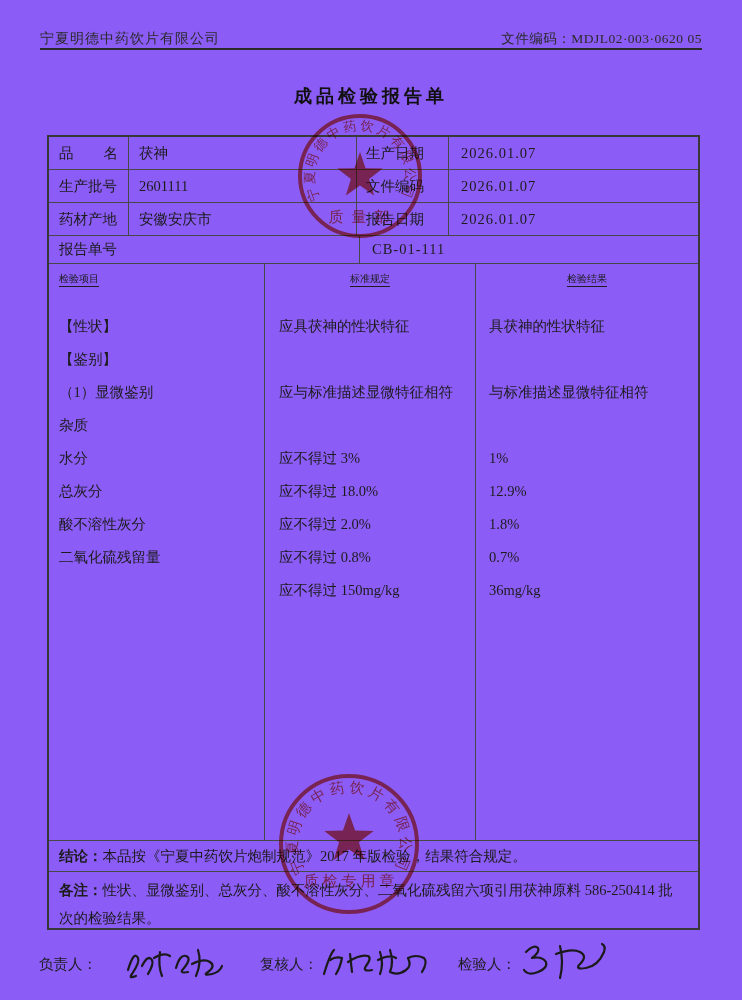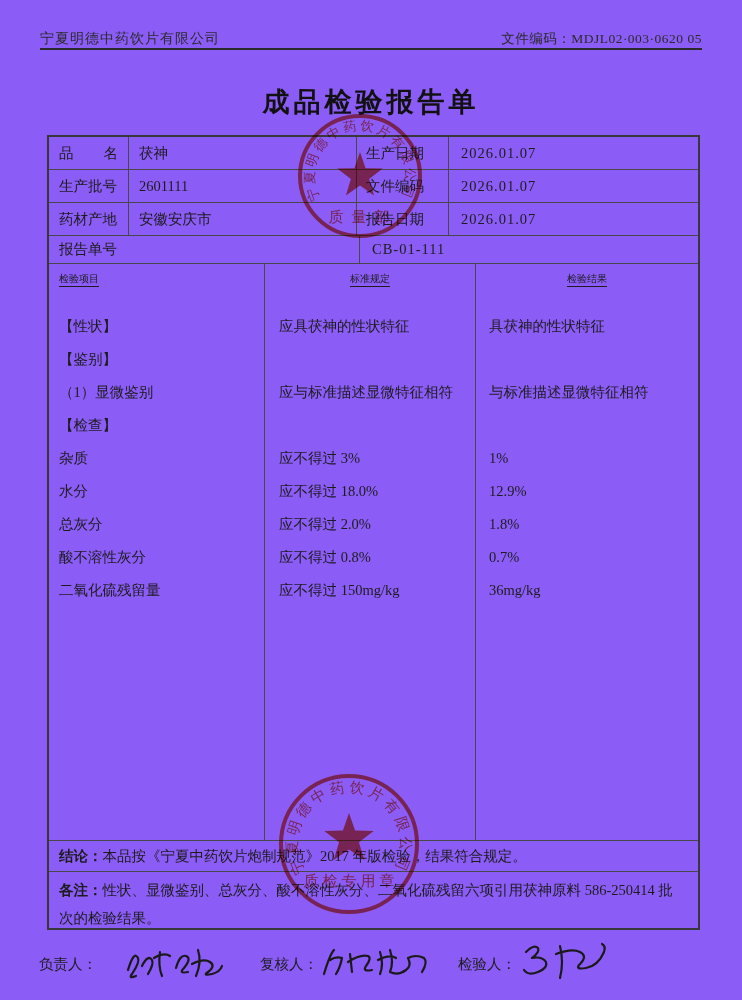--- a/index.html
+++ b/index.html
@@ -8,21 +8,21 @@
     font-family:"Liberation Serif","DejaVu Serif",serif;color:#1c1c1c;overflow:hidden;
   }
   
   .doc-header{position:absolute;left:40px;right:40px;top:26px;height:22px;
     display:flex;justify-content:space-between;align-items:flex-end;font-size:14px;letter-spacing:1px;color:#2b2b2b;}
   .doc-header .code{font-size:13.5px;letter-spacing:0.5px;}
   .header-rule{position:absolute;left:40px;right:40px;top:48px;height:0;border-top:2.5px solid #2a2a2a;}
   
   .title{position:absolute;left:0;right:0;top:84px;text-align:center;
     font-family:"Liberation Sans","DejaVu Sans",sans-serif;font-weight:bold;
-    font-size:27px;letter-spacing:4px;color:#111;}
+    font-size:18px;letter-spacing:4px;color:#111;}
   
   .report-table{position:absolute;left:47px;top:135px;width:653px;height:795px;
     border:2px solid #383838;box-sizing:border-box;font-size:14.5px;}
   .row{display:flex;box-sizing:border-box;border-bottom:1px solid #484848;}
   .cell{box-sizing:border-box;display:flex;align-items:center;}
   .cell+.cell{border-left:1px solid #484848;}
   .info-row{height:33px;}
   .info-row .lbl{width:79px;padding:0 10px;}
   .info-row .val{width:228px;padding-left:10px;}
   .info-row .lbl2{width:92px;padding-left:9px;}
@@ -101,21 +101,20 @@
       <div class="cell lbl">报告单号</div>
       <div class="cell val">CB-01-111</div>
     </div>
 
     <div class="row main-section">
       <div class="main-col col-item">
         <div class="col-head"><span class="u">检验项目</span></div>
         <div class="line">【性状】</div>
         <div class="line">【鉴别】</div>
         <div class="line">（1）显微鉴别</div>
-        <div class="line">【检查】</div>
         <div class="line">杂质</div>
         <div class="line">水分</div>
         <div class="line">总灰分</div>
         <div class="line">酸不溶性灰分</div>
         <div class="line">二氧化硫残留量</div>
       </div>
       <div class="main-col col-standard">
         <div class="col-head"><span class="u">标准规定</span></div>
         <div class="line">应具茯神的性状特征</div>
         <div class="line"></div>

